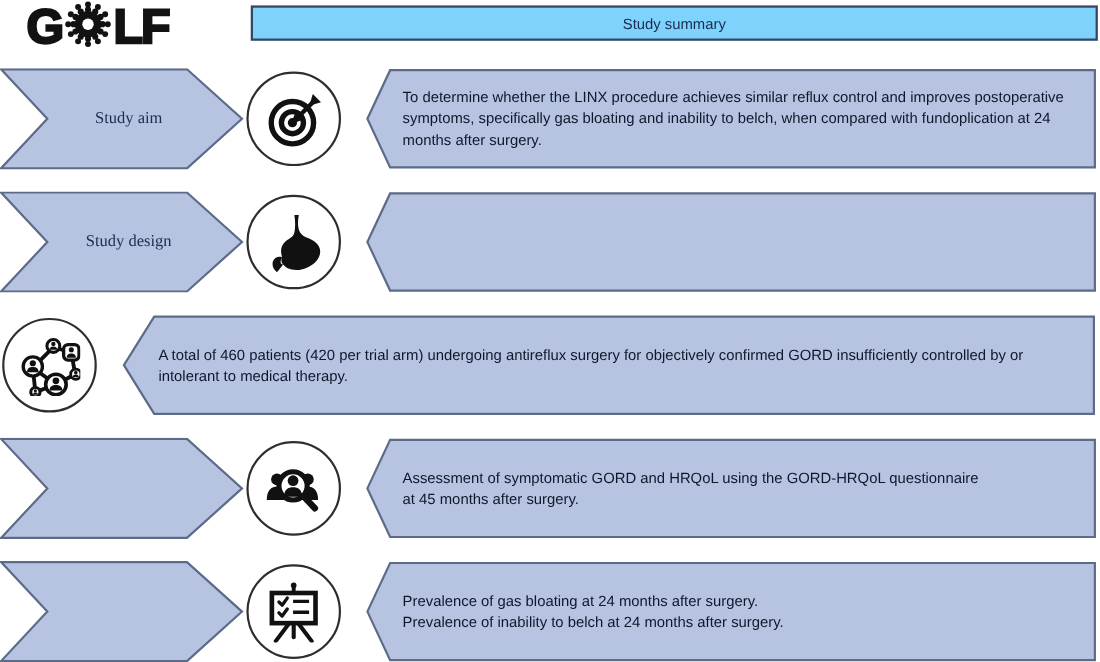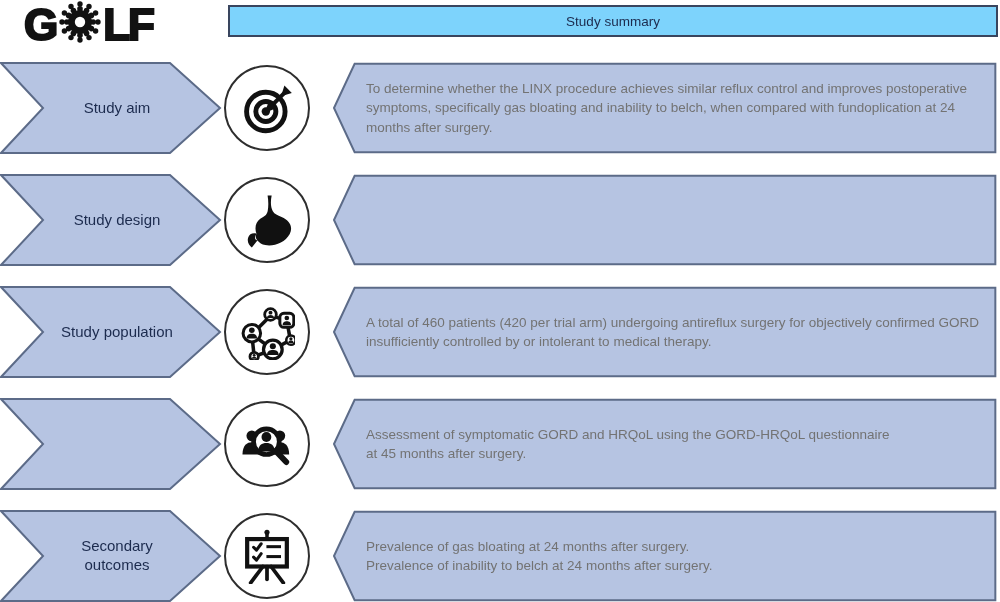--- a/index.html
+++ b/index.html
@@ -13,33 +13,33 @@
                -webkit-text-stroke:2.2px #121212;line-height:46px;}
   .logo-gear{margin:0 1px 2px 2px;}
   .header-box{position:absolute;left:228px;top:5px;width:766px;height:28px;
               background:#7dd3fc;border:2px solid #39455e;
               display:flex;align-items:center;justify-content:center;}
   .header-title{font-size:13.5px;color:#1c2b4e;}
 
   
   .rows{position:absolute;left:0;top:62px;width:1000px;}
   .row{position:relative;height:92px;margin-bottom:20px;display:flex;align-items:center;}
-  .arrow{position:relative;width:222px;height:92px;flex:0 0 222px;}
+  .arrow{position:relative;width:222px;height:92px;flex:0 0 222px;font-family:Liberation Serif, serif;}
   .arrow svg{position:absolute;left:0;top:0;}
   .arrow-label{position:absolute;left:42px;top:0;width:150px;height:92px;
                display:flex;align-items:center;justify-content:center;text-align:center;
                font-size:15px;color:#1c2b4e;line-height:1.25;white-space:pre-line;}
   .icon-circle{flex:0 0 86px;width:86px;height:86px;margin-left:2px;border-radius:50%;
                background:#ffffff;border:2px solid #2e2e2e;box-sizing:border-box;
                display:flex;align-items:center;justify-content:center;}
   .textbox{position:relative;flex:1;height:92px;margin-left:22px;margin-right:2px;}
   .textbox svg{position:absolute;left:0;top:0;width:100%;height:100%;}
   .textbox-text{position:absolute;left:34px;top:2px;right:16px;bottom:2px;
                 display:flex;align-items:center;
-                font-size:13.5px;color:#737373;line-height:1.42;white-space:pre-line;}
+                font-size:13.5px;color:#0f172a;line-height:1.42;white-space:pre-line;}
   .shape-fill{fill:#b6c4e2;stroke:#5c6b88;stroke-width:2;}
   .ic{stroke:#111;fill:none;stroke-linecap:round;stroke-linejoin:round;}
 </style>
 </head>
 <body>
 
 <div class="page">
 
   <div class="topbar">
     <div class="logo">
@@ -137,26 +137,20 @@
         </svg>
       </div>
       <div class="textbox">
         <svg viewBox="0 0 100 100" preserveAspectRatio="none">
           <polygon class="shape-fill" points="0.3,50 3.4,2 99.6,2 99.6,98 3.4,98" vector-effect="non-scaling-stroke"></polygon>
         </svg>
       </div>
     </div>
 
     <div class="row">
-      <div class="arrow">
-        <svg width="222" height="92" viewBox="0 0 222 92">
-          <polygon class="shape-fill" points="1,1 170,1 220,46 170,91 1,91 43,46"></polygon>
-        </svg>
-        <div class="arrow-label">Study population</div>
-      </div>
       <div class="icon-circle">
         <svg width="56" height="56" viewBox="0 0 48 48">
           <g stroke="#111" stroke-width="3">
             <line x1="11" y1="26" x2="27" y2="10"></line>
               <line x1="27" y1="10" x2="41" y2="14"></line>
             <line x1="41" y1="14" x2="44" y2="31"></line>
               <line x1="44" y1="31" x2="29" y2="39"></line>
             <line x1="29" y1="39" x2="11" y2="26"></line>
               <line x1="11" y1="26" x2="13" y2="45"></line>
             <line x1="13" y1="45" x2="29" y2="39"></line>
@@ -222,22 +216,20 @@
         <div class="textbox-text">Assessment of symptomatic GORD and HRQoL using the GORD-HRQoL questionnaire
 at 45 months after surgery.</div>
       </div>
     </div>
 
     <div class="row">
       <div class="arrow">
         <svg width="222" height="92" viewBox="0 0 222 92">
           <polygon class="shape-fill" points="1,1 170,1 220,46 170,91 1,91 43,46"></polygon>
         </svg>
-        <div class="arrow-label">Secondary
-outcomes</div>
       </div>
       <div class="icon-circle">
         <svg width="56" height="56" viewBox="0 0 48 48">
           <circle cx="24" cy="3.6" r="2.2" fill="#111"></circle>
           <line x1="24" y1="5" x2="24" y2="10" stroke="#111" stroke-width="3"></line>
           <rect x="7" y="9.5" width="34" height="23.5" fill="#fff" stroke="#111" stroke-width="3.6"></rect>
           <polyline points="12.5,16.5 15,19 19,13.5" class="ic" stroke-width="2.6"></polyline>
           <polyline points="12.5,25 15,27.5 19,22" class="ic" stroke-width="2.6"></polyline>
           <line x1="23.5" y1="16" x2="36" y2="16" stroke="#111" stroke-width="2.6"></line>
           <line x1="23.5" y1="24.5" x2="36" y2="24.5" stroke="#111" stroke-width="2.6"></line>

